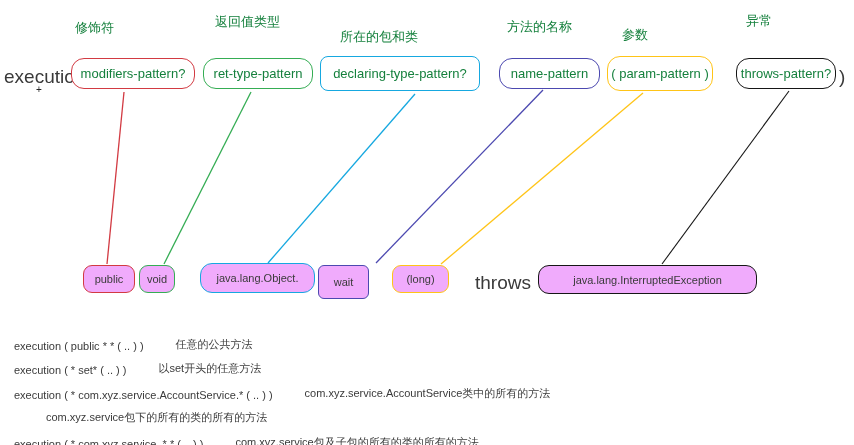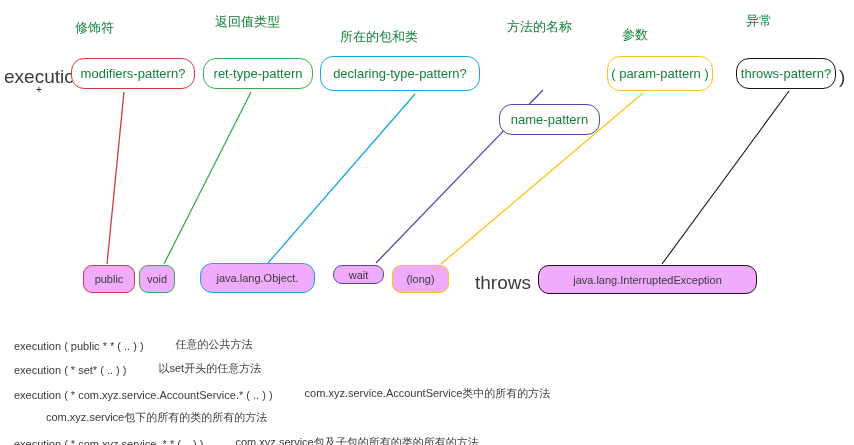--- a/index.html
+++ b/index.html
@@ -44,31 +44,31 @@
     <line x1="543" y1="90" x2="376" y2="263" stroke-width="1.3" stroke="#4c49b0"></line>
     <line x1="643" y1="93" x2="441" y2="264" stroke-width="1.3" stroke="#ffc417"></line>
     <line x1="789" y1="91" x2="662" y2="264" stroke-width="1.1" stroke="#161616"></line>
   </svg>
 
   <span class="plain" style="left:4px;top:66px">execution (</span>
   <span class="plus" style="left:36px;top:84px">+</span>
 
   <div class="pbox" style="left: 71px; top: 58px; width: 124px; height: 31px; border-color: rgb(210, 58, 66);">modifiers-pattern?</div>
   <div class="pbox" style="left: 203px; top: 58px; width: 110px; height: 31px; border-color: rgb(53, 173, 84);">ret-type-pattern</div>
-  <div class="pbox" style="left: 320px; top: 56px; width: 160px; height: 35px; border-color: rgb(22, 168, 224);">declaring-type-pattern?</div>
-  <div class="pbox" style="left: 499px; top: 58px; width: 101px; height: 31px; border-color: rgb(76, 73, 176); margin-top: 46px;">name-pattern</div>
+  <div class="pbox" style="left: 320px; top: 56px; width: 160px; height: 35px; border-color: rgb(22, 168, 224); border-radius: 8px;">declaring-type-pattern?</div>
+  <div class="pbox" style="left: 499px; top: 58px; width: 101px; height: 31px; border-color: rgb(76, 73, 176);">name-pattern</div>
   <div class="pbox" style="left: 607px; top: 56px; width: 106px; height: 35px; border-color: rgb(255, 196, 23);">( param-pattern )</div>
   <div class="pbox" style="left: 736px; top: 58px; width: 100px; height: 31px; border-width: 1.3px; border-color: rgb(22, 22, 22);">throws-pattern?</div>
 
   <span class="plain" style="left:839px;top:66px">)</span>
 
   <div class="vbox" style="left: 83px; top: 265px; width: 52px; height: 28px; border-color: rgb(210, 58, 66);">public</div>
   <div class="vbox" style="left: 139px; top: 265px; width: 36px; height: 28px; border-color: rgb(53, 173, 84);">void</div>
   <div class="vbox" style="left: 200px; top: 263px; width: 115px; height: 30px; border-radius: 12px; border-color: rgb(22, 168, 224);">java.lang.Object.</div>
-  <div class="vbox" style="left: 333px; top: 265px; width: 51px; height: 19px; border-color: rgb(76, 73, 176);">wait</div>
+  <div class="vbox" style="left: 318px; top: 265px; width: 51px; height: 34px; border-color: rgb(76, 73, 176); border-radius: 6px;">wait</div>
   <div class="vbox" style="left: 392px; top: 265px; width: 57px; height: 28px; border-color: rgb(255, 196, 23);">(long)</div>
   <span class="plain" style="left:475px;top:272px">throws</span>
   <div class="vbox" style="left: 538px; top: 265px; width: 219px; height: 29px; border-width: 1.3px; border-radius: 11px; border-color: rgb(22, 22, 22);">java.lang.InterruptedException</div>
 
   <div class="examples">
     <div class="example">
       <span>execution ( public * * ( .. ) )</span>
       <span class="desc">任意的公共方法</span>
     </div>
     <div class="example">

